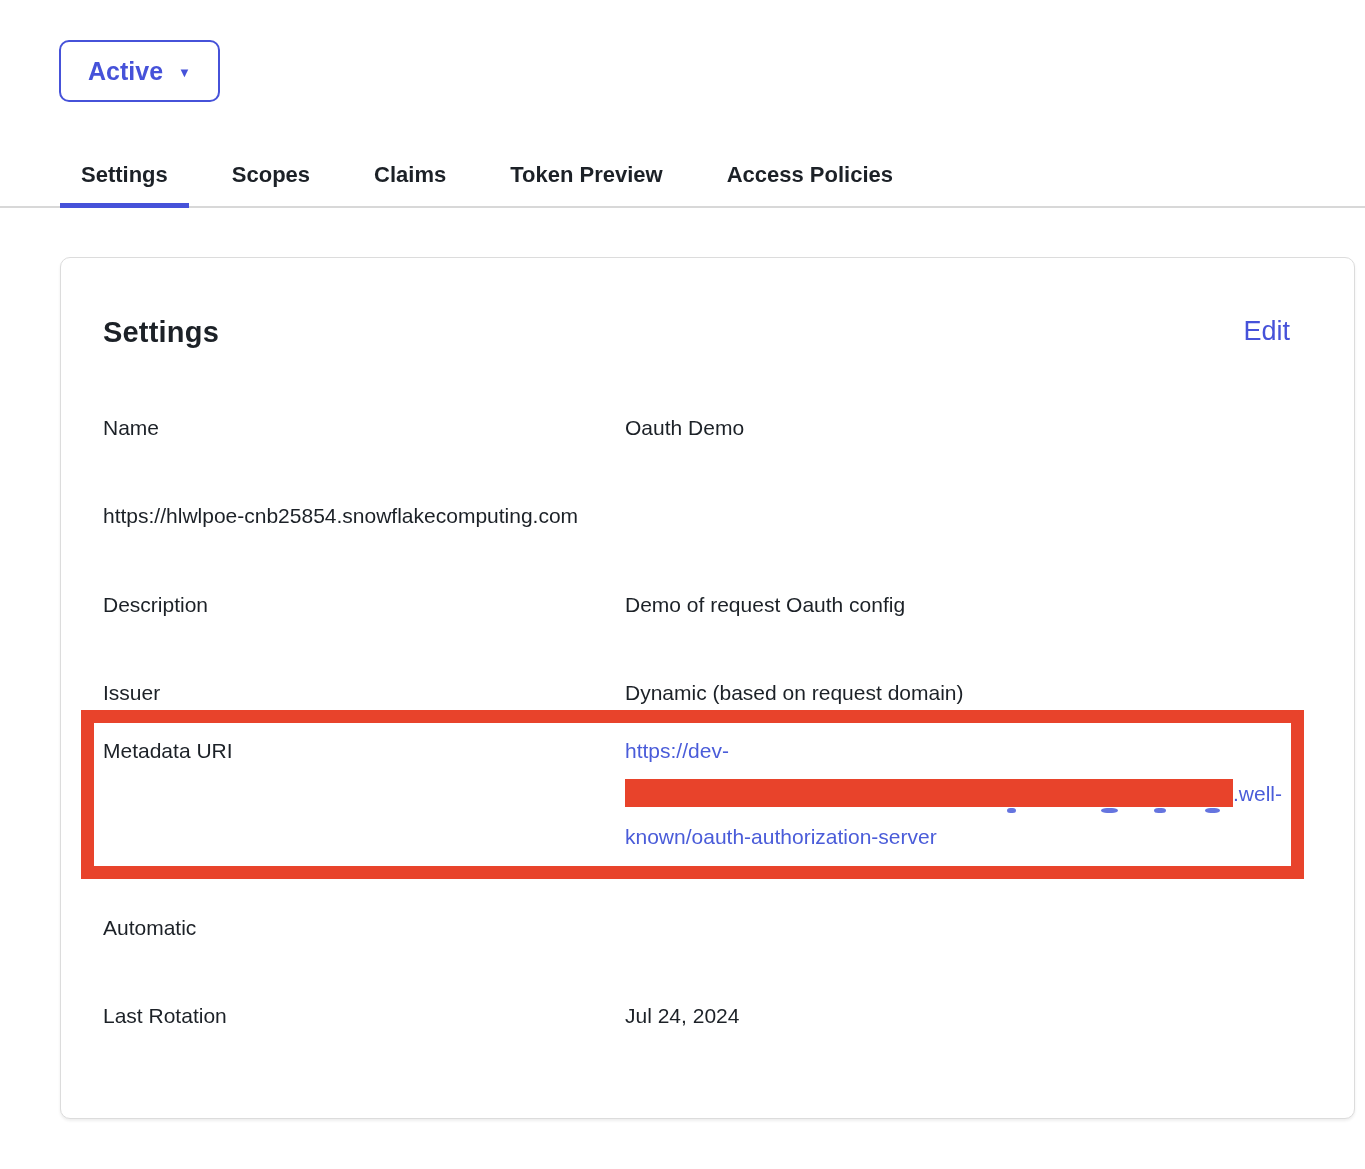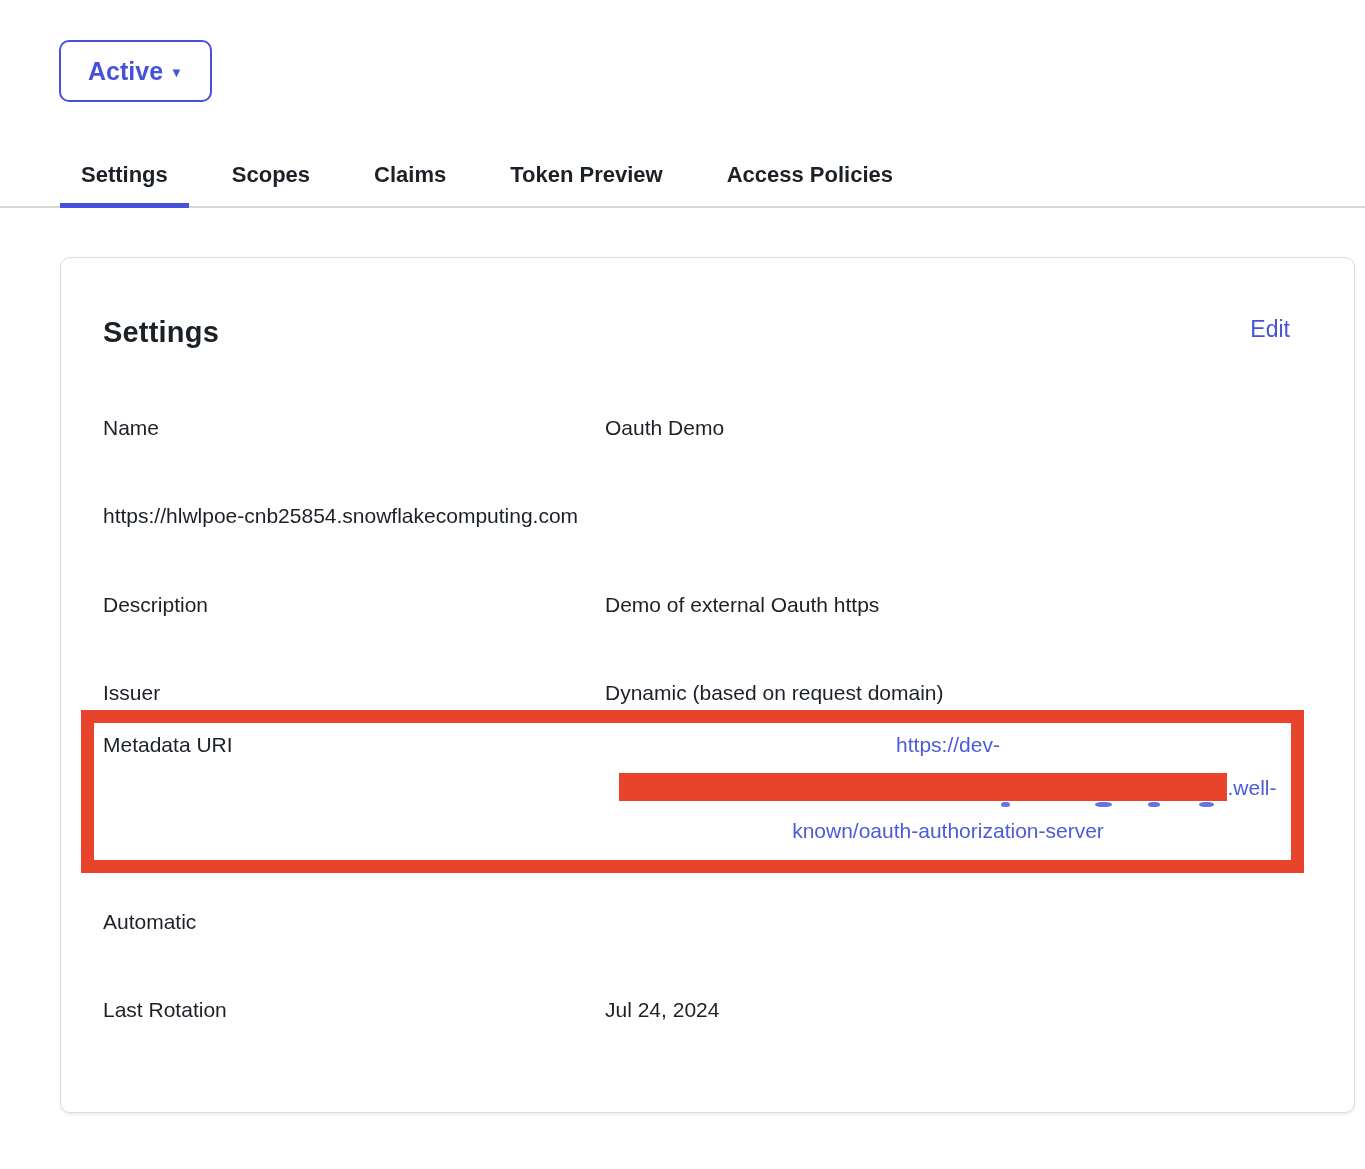--- a/index.html
+++ b/index.html
@@ -15,21 +15,21 @@
   html,body{margin:0;padding:0;}
   body{
     width:1365px;height:1169px;background:#fff;
     font-family:"Liberation Sans", sans-serif;
     color:var(--text);
     overflow:hidden;
   }
 
   
   .status-btn{
-    display:inline-flex;align-items:center;gap:7px;
+    display:inline-flex;align-items:center;gap:15px;
     margin:40px 0 0 59px;height:62px;padding:0 27px;
     background:#fff;border:2px solid var(--accent);border-radius:10px;
     color:var(--accent);font-size:25px;font-weight:700;
     font-family:inherit;cursor:pointer;
   }
   .status-btn .caret{font-size:13px;line-height:1;transform:translateY(1px);}
 
   
   .tabs{
     display:flex;align-items:flex-end;
@@ -46,32 +46,32 @@
   
   .card{
     width:1295px;margin:49px 0 0 60px;
     border:1px solid var(--card_border);border-radius:10px;
     box-shadow:0 2px 3px rgba(0,0,0,.07);
     padding:58px 64px 88px 42px;
     background:#fff;
   }
   .card-header{display:flex;justify-content:space-between;align-items:flex-start;margin-bottom:66px;}
   .card-title{font-size:29px;font-weight:700;letter-spacing:.2px;}
-  .edit-link{font-size:23px;font-weight:500;color:var(--accent);text-decoration:none;cursor:pointer;margin-left:7px;}
+  .edit-link{font-size:27px;font-weight:500;color:var(--accent);text-decoration:none;cursor:pointer;margin-left:7px;}
 
-  .row{display:flex;font-size:21px;line-height:1.25;margin-bottom:62px;}
+  .row{display:flex;font-size:21px;line-height:1.25;margin-bottom:62px;gap:20px;}
   .row-label{flex:0 0 502px;display:flex;align-items:flex-start;}
   .row-value{flex:1;}
   .row-issuer{margin-bottom:4px;}
 
   
   .annotation-box{
     border:13px solid var(--annotation_red);
     margin-left:-22px;width:1223px;
-    padding:0 0 8px 9px;margin-bottom:36px;text-align:center;
+    padding:6px 0 8px 9px;margin-bottom:36px;
   }
   .annotation-box .row{margin-bottom:0;line-height:43px;}
   .metadata-link{color:var(--link);text-decoration:none;word-break:break-all;cursor:pointer;}
 
   .redaction-bar{
     display:inline-block;width:608px;height:28px;
     background:var(--annotation_red);vertical-align:middle;
     position:relative;margin-top:-4px;
   }
   .redaction-bar .mark{
@@ -120,21 +120,21 @@
     <div class="row-label">Name</div>
     <div class="row-value">Oauth Demo</div>
   </div>
 
   <div class="row">
     <div class="row-value">https://hlwlpoe-cnb25854.snowflakecomputing.com</div>
   </div>
 
   <div class="row">
     <div class="row-label">Description</div>
-    <div class="row-value">Demo of external Oauth https</div>
+    <div class="row-value">Demo of request Oauth config</div>
   </div>
 
   <div class="row row-issuer">
     <div class="row-label">Issuer</div>
     <div class="row-value">Dynamic (based on request domain)</div>
   </div>
 
   <div class="annotation-box">
     <div class="row">
       <div class="row-label">Metadata URI</div>

